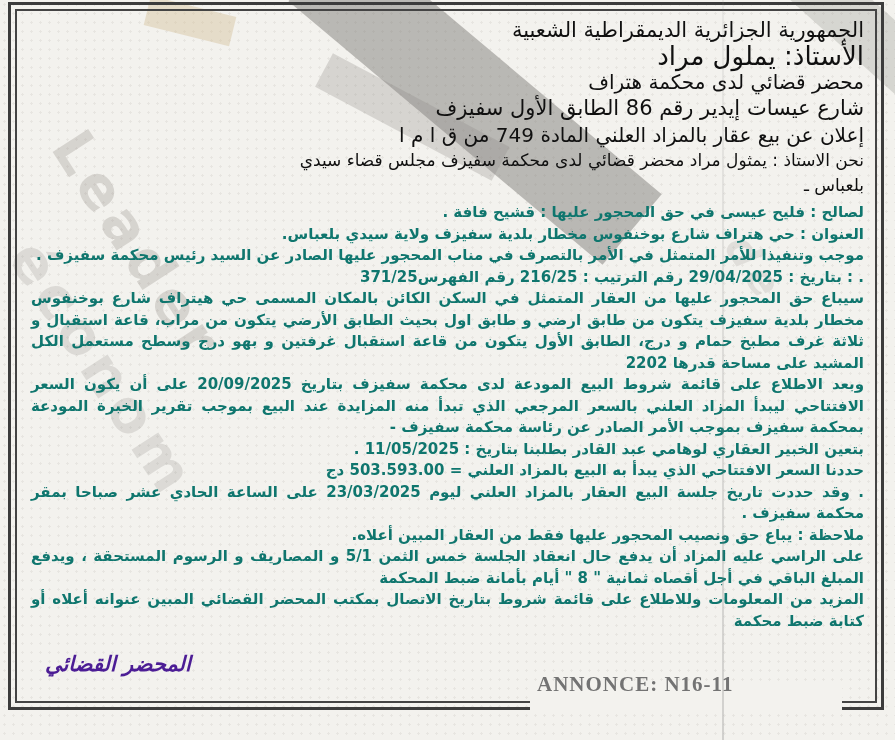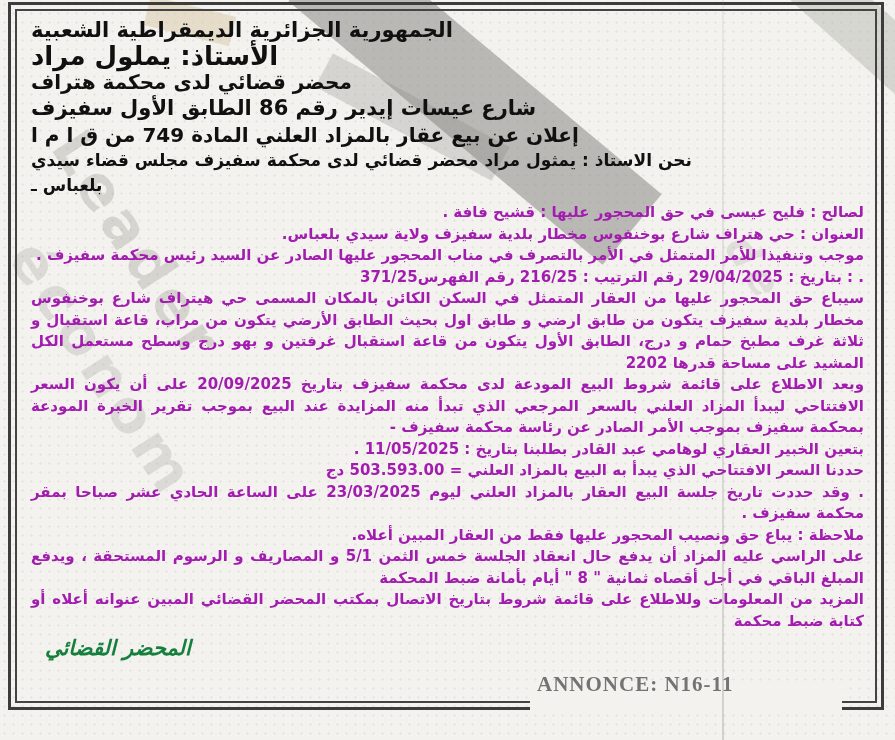--- a/index.html
+++ b/index.html
@@ -34,35 +34,35 @@
   .wm-t1{left:95px;top:118px;font-size:58px;transform:rotate(57deg);}
   .wm-t2{left:52px;top:228px;font-size:58px;transform:rotate(57deg);color:rgba(148,144,137,0.24);}
   .wm-t3{left:756px;top:225px;font-size:42px;transform:rotate(57deg);color:rgba(150,146,140,0.20);font-style:italic;}
   .fold{position:absolute;left:722px;top:0;width:2px;height:740px;z-index:4;pointer-events:none;
         background:linear-gradient(rgba(130,130,130,0.10),rgba(120,120,120,0.28));}
   
   .content{
     position:absolute;inset:9px;z-index:2;direction:rtl;
     padding:8px 22px 0 22px;box-sizing:border-box;
   }
-  .hline{text-align:left;font-weight:bold;color:#101010;}
+  .hline{text-align:right;font-weight:normal;color:#101010;}
   .h1{font-size:21px;line-height:27px;}
   .h2{font-size:26px;line-height:25px;}
   .h3{font-size:20px;line-height:26px;}
   .h4{font-size:21px;line-height:27px;}
   .h5{font-size:20px;line-height:26px;}
   .intro{font-size:17px;line-height:25px;}
   .body-block{margin-top:4px;}
   .para{
-    font-size:15px;line-height:21.5px;font-weight:700;color:#a21caf;
+    font-size:15px;line-height:21.5px;font-weight:700;color:#0f766e;
     text-align:justify;text-align-last:right;
   }
   .signature{
-    direction:rtl;text-align:left;margin:4px 0 0 14px;
-    font-size:21px;font-weight:bold;font-style:italic;color:#15803d;
+    direction:rtl;text-align:left;margin:20px 0 0 14px;
+    font-size:21px;font-weight:bold;font-style:italic;color:#4c1d95;
   }
   
   .border-mask{
     position:absolute;left:530px;top:686px;width:312px;height:26px;
     background:#f3f2ee;z-index:3;
   }
   .annonce{
     position:absolute;left:537px;top:672px;z-index:4;
     font-family:"Liberation Serif","DejaVu Serif",serif;
     font-weight:bold;font-size:21px;letter-spacing:1px;color:#737373;

